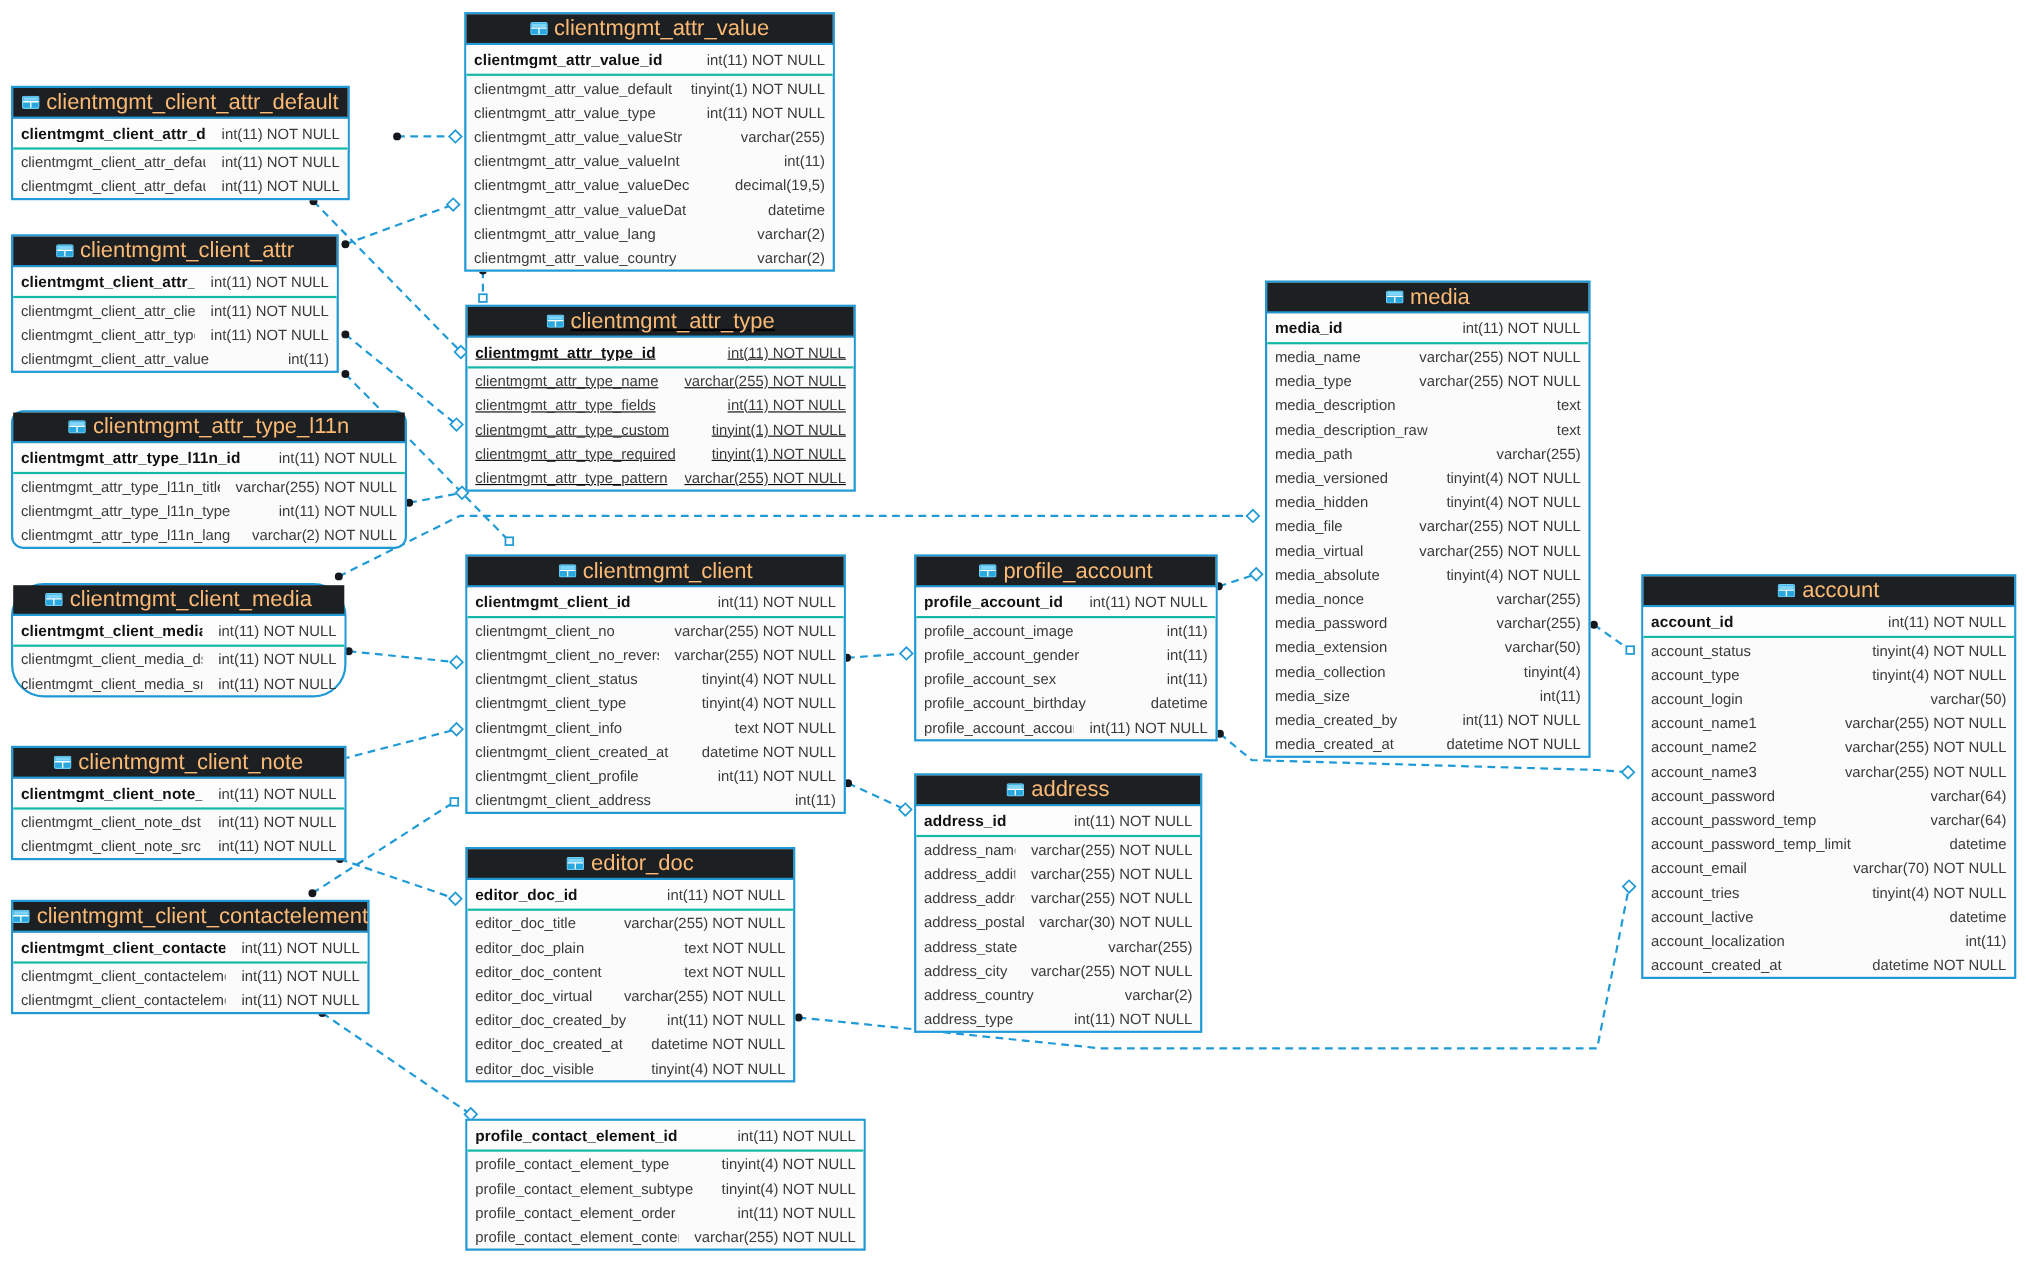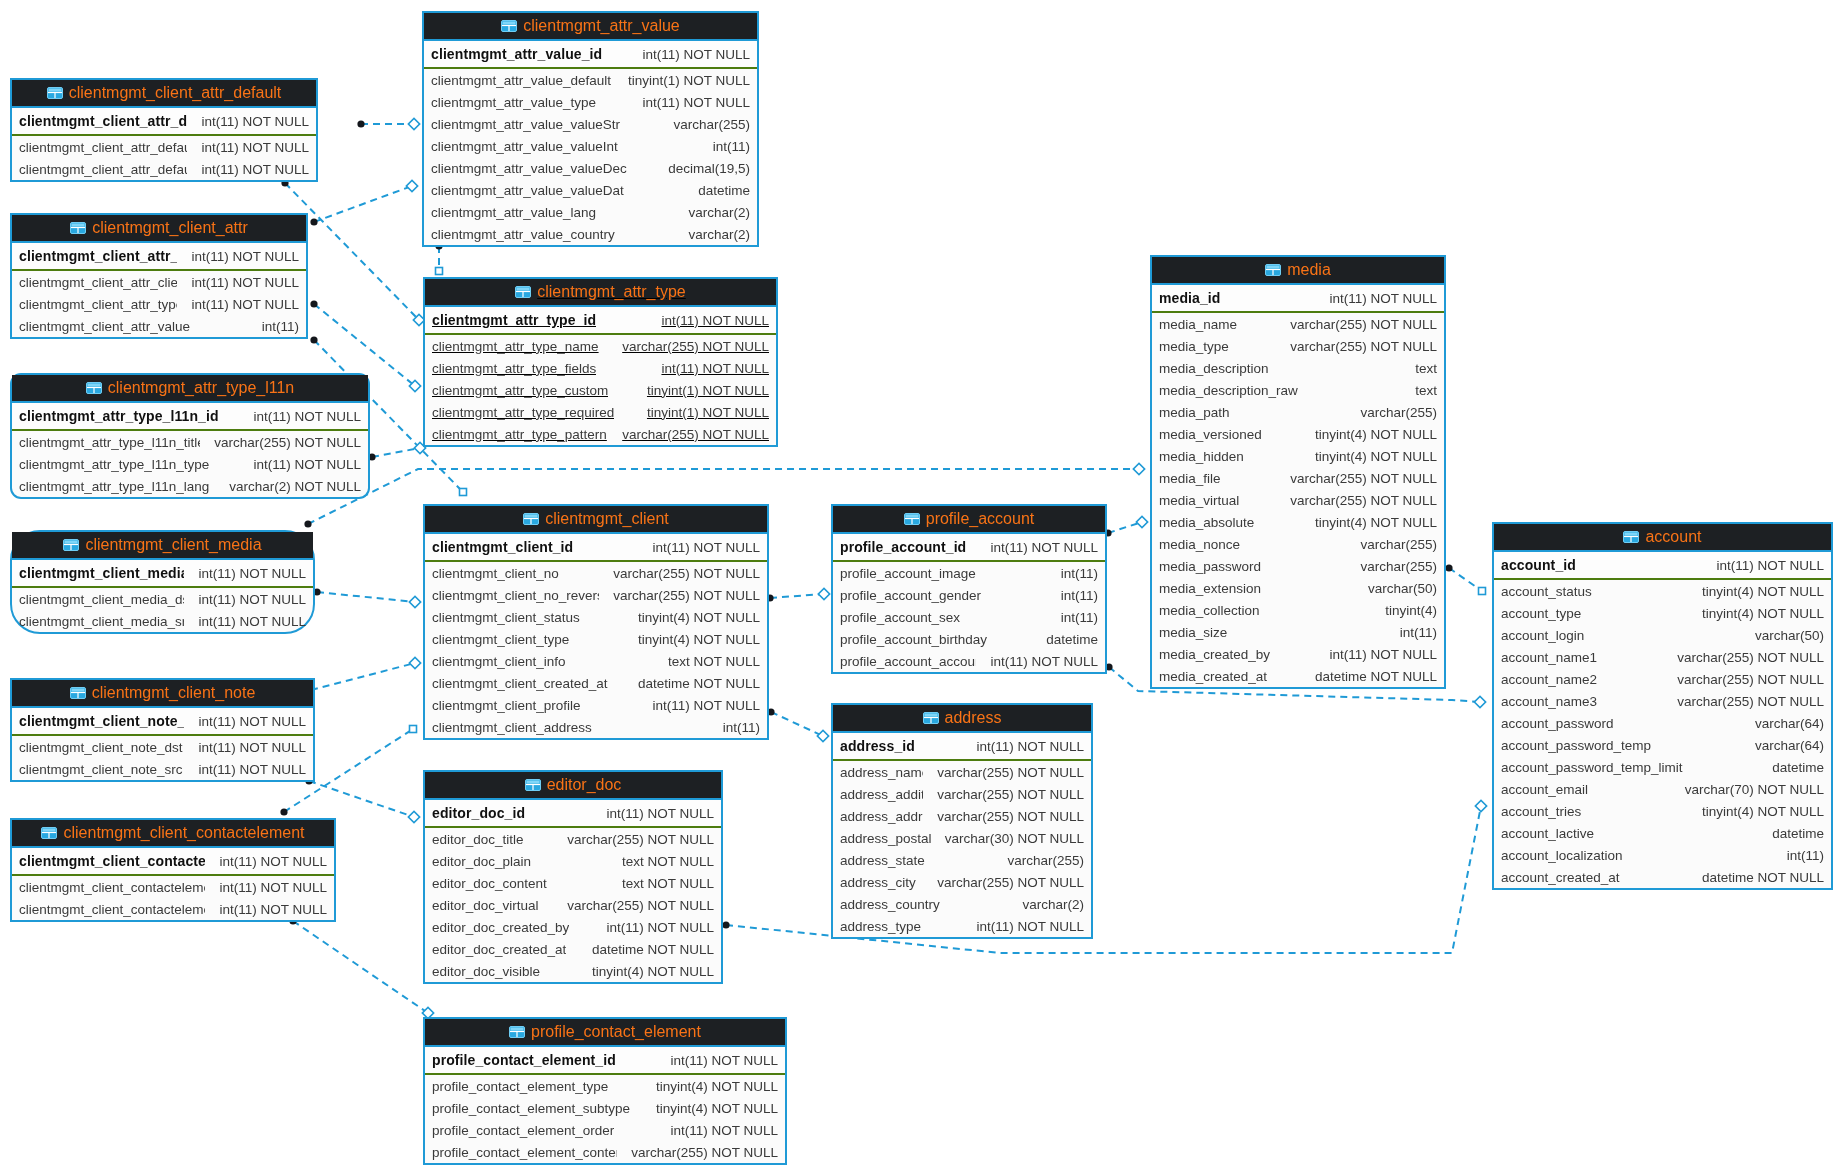--- a/index.html
+++ b/index.html
@@ -3,24 +3,24 @@
 <meta charset="utf-8">
 <style>
   html,body{margin:0;padding:0;background:#ffffff;}
   body{width:1842px;height:1170px;overflow:hidden;font-family:"Liberation Sans",sans-serif;}
   #diagram{position:relative;width:1842px;height:1170px;background:#ffffff;}
   #connections{position:absolute;left:0;top:0;width:1842px;height:1170px;}
   .rel{fill:none;stroke:#1f9ad6;stroke-width:2;stroke-dasharray:7 5;}
   .dot{fill:#14171c;}
   .marker{fill:#ffffff;stroke:#1f9ad6;stroke-width:1.6;}
   .table{position:absolute;box-sizing:border-box;background:#fbfbfb;border:2px solid #1f9ad6;}
-  .thead{background:#1d2023;color:#f97316;height:26px;display:flex;align-items:center;justify-content:center;gap:6px;font-size:16px;border-bottom:2px solid #1f9ad6;white-space:nowrap;}
+  .thead{background:#1d2023;color:#fdba74;height:26px;display:flex;align-items:center;justify-content:center;gap:6px;font-size:20px;border-bottom:2px solid #1f9ad6;white-space:nowrap;}
   .ticon{display:flex;align-items:center;}
   .row{display:flex;justify-content:space-between;align-items:center;height:22px;padding:0 7px;font-size:13.5px;color:#3a3a3a;white-space:nowrap;background:transparent;}
-  .pkrow{height:26px;border-bottom:2px solid #4d7c0f;background:#fdfdfd;}
+  .pkrow{height:26px;border-bottom:2px solid #14b8a6;background:#fdfdfd;}
   .pkrow .cname{font-weight:bold;color:#101010;font-size:14px;letter-spacing:.1px;}
   .ctype{margin-left:14px;}
   .cname{overflow:hidden;}
 </style>
 </head>
 <body>
 
 <div id="diagram">
   <svg id="connections" xmlns="http://www.w3.org/2000/svg">
       <g>
@@ -561,31 +561,20 @@
           <span class="cname">editor_doc_created_at</span>
           <span class="ctype">datetime NOT NULL</span>
         </div>
         <div class="row">
           <span class="cname">editor_doc_visible</span>
           <span class="ctype">tinyint(4) NOT NULL</span>
         </div>
       </div>
   </div>
     <div class="table" style="left: 423px; top: 1017px; width: 364px;">
-    <div class="thead">
-      <span class="ticon">
-        <svg width="16" height="12" viewBox="0 0 16 12">
-          <rect x="0.5" y="0.5" width="15" height="11" rx="1.5" fill="#29a8e0" stroke="#6fcdf4"></rect>
-          <rect x="1.5" y="1.5" width="13" height="3" fill="#7fd6f8"></rect>
-          <line x1="1" y1="5.5" x2="15" y2="5.5" stroke="#ffffff" stroke-width="1.2"></line>
-          <line x1="8" y1="5.5" x2="8" y2="11" stroke="#ffffff" stroke-width="1.2"></line>
-        </svg>
-      </span>
-      <span class="ttitle">profile_contact_element</span>
-    </div>
     <div class="row pkrow">
       <span class="cname">profile_contact_element_id</span>
       <span class="ctype">int(11) NOT NULL</span>
     </div>
     <div class="tbody">
         <div class="row">
           <span class="cname">profile_contact_element_type</span>
           <span class="ctype">tinyint(4) NOT NULL</span>
         </div>
         <div class="row">

